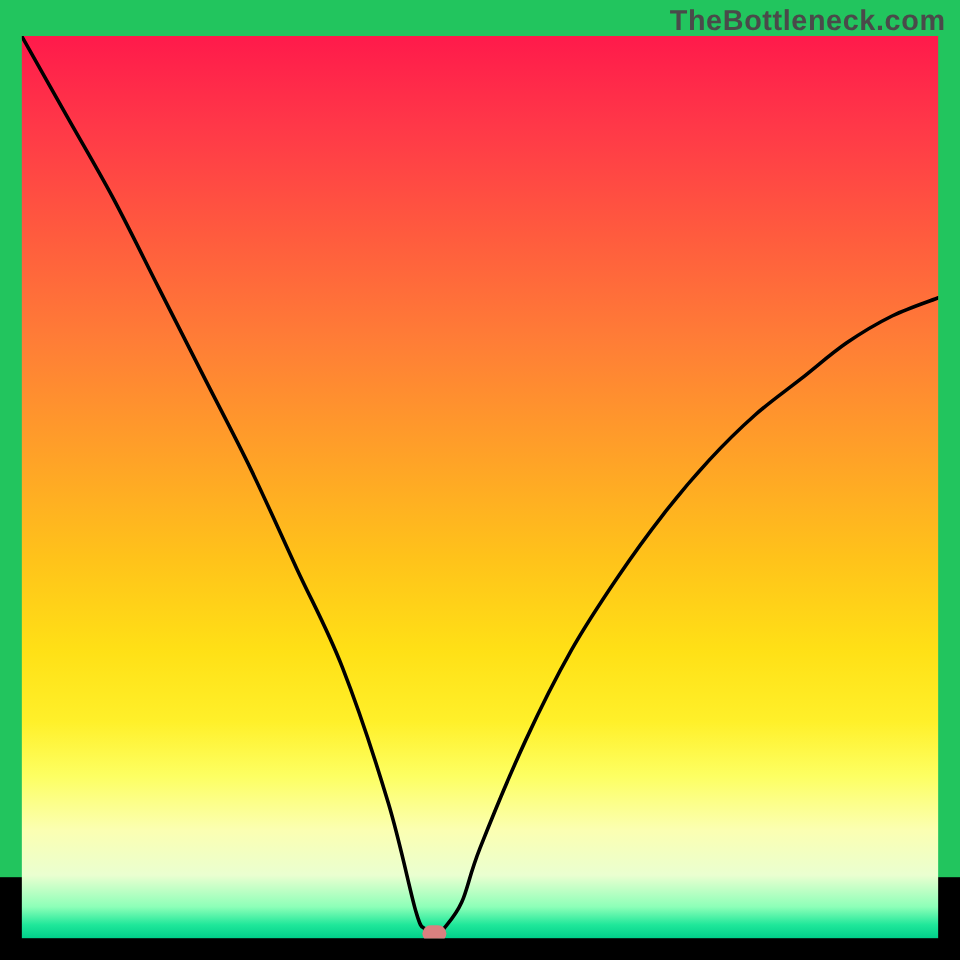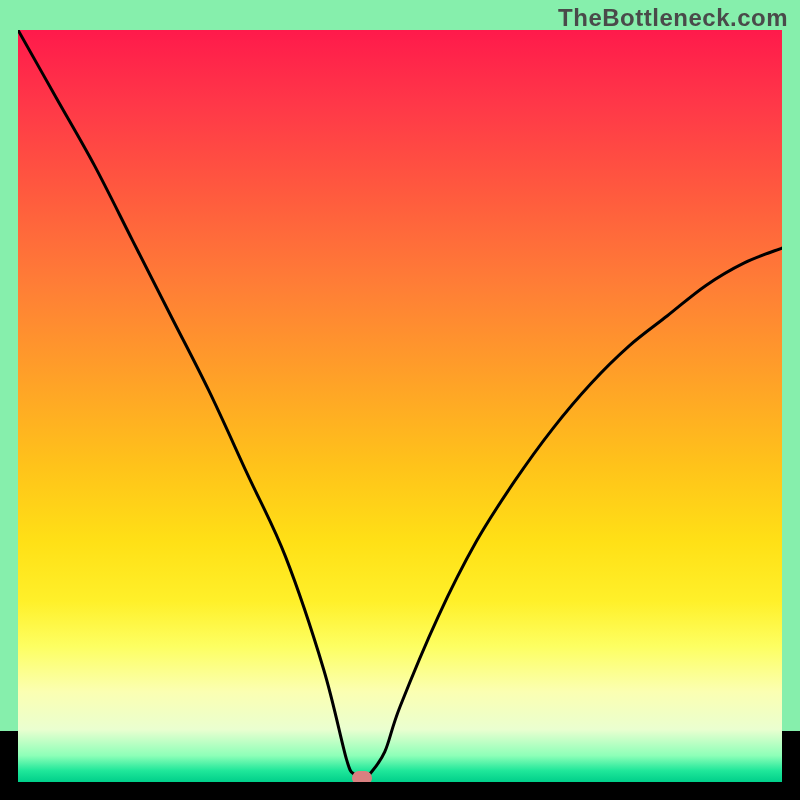--- a/index.html
+++ b/index.html
@@ -8,21 +8,21 @@
     width: 800px;
     height: 800px;
     background: #000;
     font-family: Arial, Helvetica, sans-serif;
     overflow: hidden;
   }
   .frame {
     position: relative;
     width: 800px;
     height: 731px;
-    background: #86efac;
+    background: #22c55e;
   }
   .watermark {
     position: absolute;
     top: 4px;
     right: 12px;
     color: #4a4a4a;
     font-size: 24px;
     font-weight: bold;
     letter-spacing: 0.5px;
     z-index: 3;

